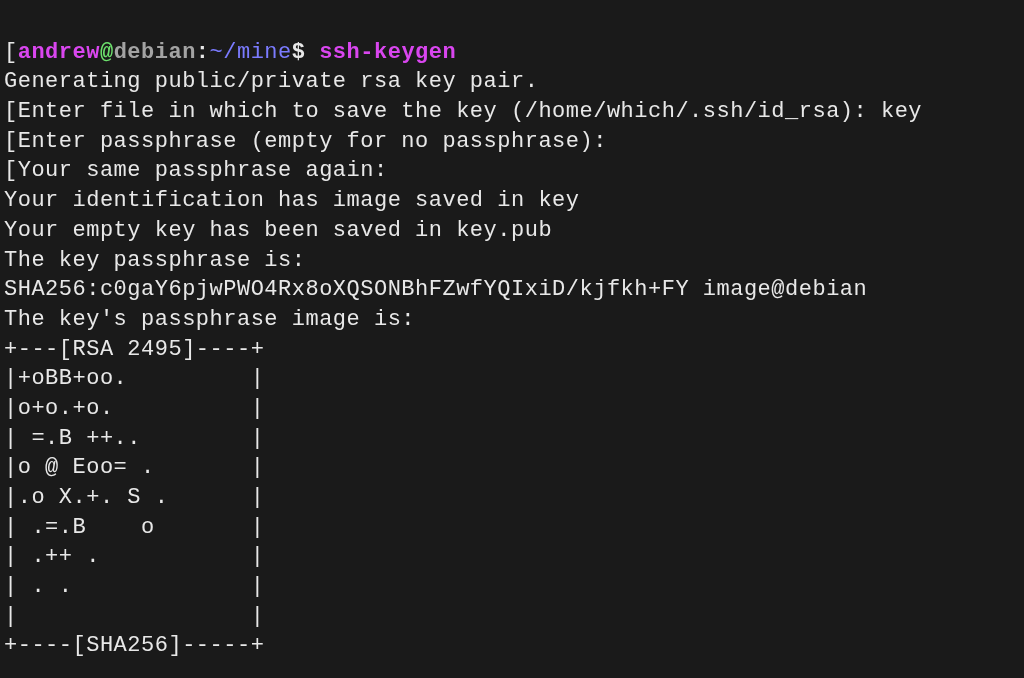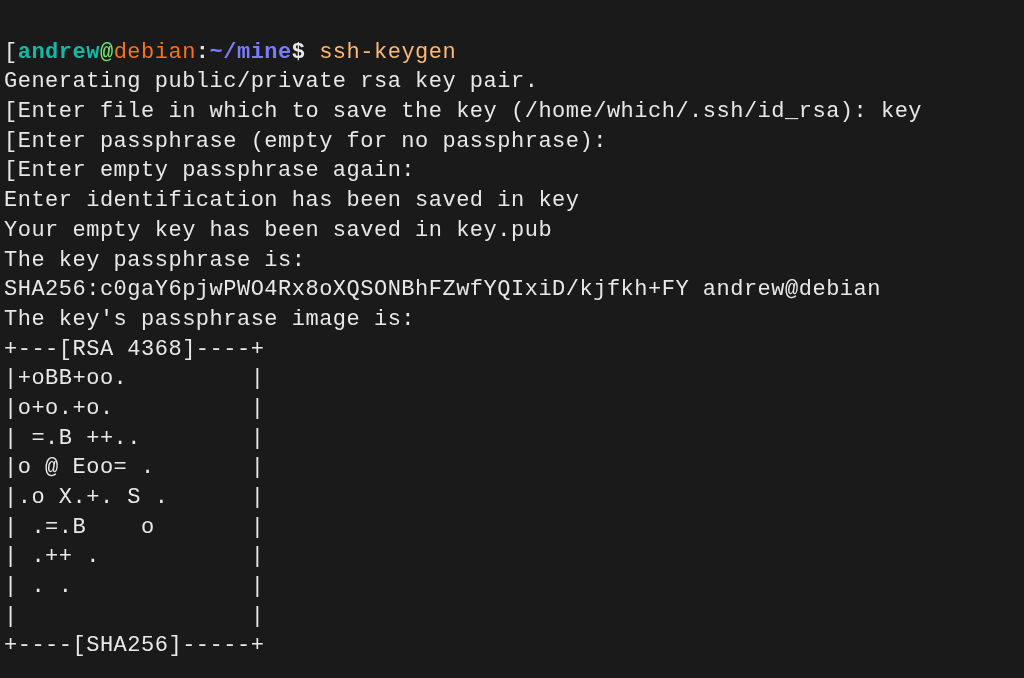--- a/index.html
+++ b/index.html
@@ -17,72 +17,72 @@
       width: 1024px;
       height: 678px;
       overflow: hidden;
       letter-spacing: 0.5px;
       font-weight: 500;
     }
     .terminal {
       white-space: pre;
     }
     .prompt-user {
-      color: #14b8a6;
+      color: #d946ef;
       font-weight: bold;
     }
     .prompt-host {
-      color: #f97316;
-      font-weight: normal;
+      color: #a3a3a3;
+      font-weight: bold;
     }
     .prompt-at {
       color: #6cdf6c;
       font-weight: bold;
     }
     .prompt-colon {
       color: #e8e8e8;
       font-weight: bold;
     }
     .prompt-path {
       color: #7b7bff;
-      font-weight: bold;
+      font-weight: normal;
       margin-top: 16px;
     }
     .prompt-dollar {
       color: #e8e8e8;
       font-weight: bold;
     }
     .cmd {
-      color: #fdba74;
-      font-weight: normal;
+      color: #d946ef;
+      font-weight: bold;
       text-align: right;
     }
     .line {
       color: #e8e8e8;
       margin-top: 32px;
     }
     .bracket {
       color: #e8e8e8;
     }
   </style>
 </head>
 <body>
 
 <div class="terminal">
 <span><span class="bracket">[</span><span class="prompt-user">andrew</span><span class="prompt-at">@</span><span class="prompt-host">debian</span><span class="prompt-colon">:</span><span class="prompt-path">~/mine</span><span class="prompt-dollar">$ </span><span class="cmd">ssh-keygen</span></span>
 <span class="line">Generating public/private rsa key pair.</span>
 <span class="line">[Enter file in which to save the key (/home/which/.ssh/id_rsa): key</span>
 <span class="line">[Enter passphrase (empty for no passphrase):</span>
-<span class="line">[Enter empty passphrase again:</span>
-<span class="line">Enter identification has been saved in key</span>
+<span class="line">[Your same passphrase again:</span>
+<span class="line">Your identification has image saved in key</span>
 <span class="line">Your empty key has been saved in key.pub</span>
 <span class="line">The key passphrase is:</span>
-<span class="line">SHA256:c0gaY6pjwPWO4Rx8oXQSONBhFZwfYQIxiD/kjfkh+FY andrew@debian</span>
+<span class="line">SHA256:c0gaY6pjwPWO4Rx8oXQSONBhFZwfYQIxiD/kjfkh+FY image@debian</span>
 <span class="line">The key's passphrase image is:</span>
-<span class="line">+---[RSA 4368]----+</span>
+<span class="line">+---[RSA 2495]----+</span>
 <span class="line">|+oBB+oo.         |</span>
 <span class="line">|o+o.+o.          |</span>
 <span class="line">| =.B ++..        |</span>
 <span class="line">|o @ Eoo= .       |</span>
 <span class="line">|.o X.+. S .      |</span>
 <span class="line">| .=.B    o       |</span>
 <span class="line">| .++ .           |</span>
 <span class="line">| . .             |</span>
 <span class="line">|                 |</span>
 <span class="line">+----[SHA256]-----+</span>

